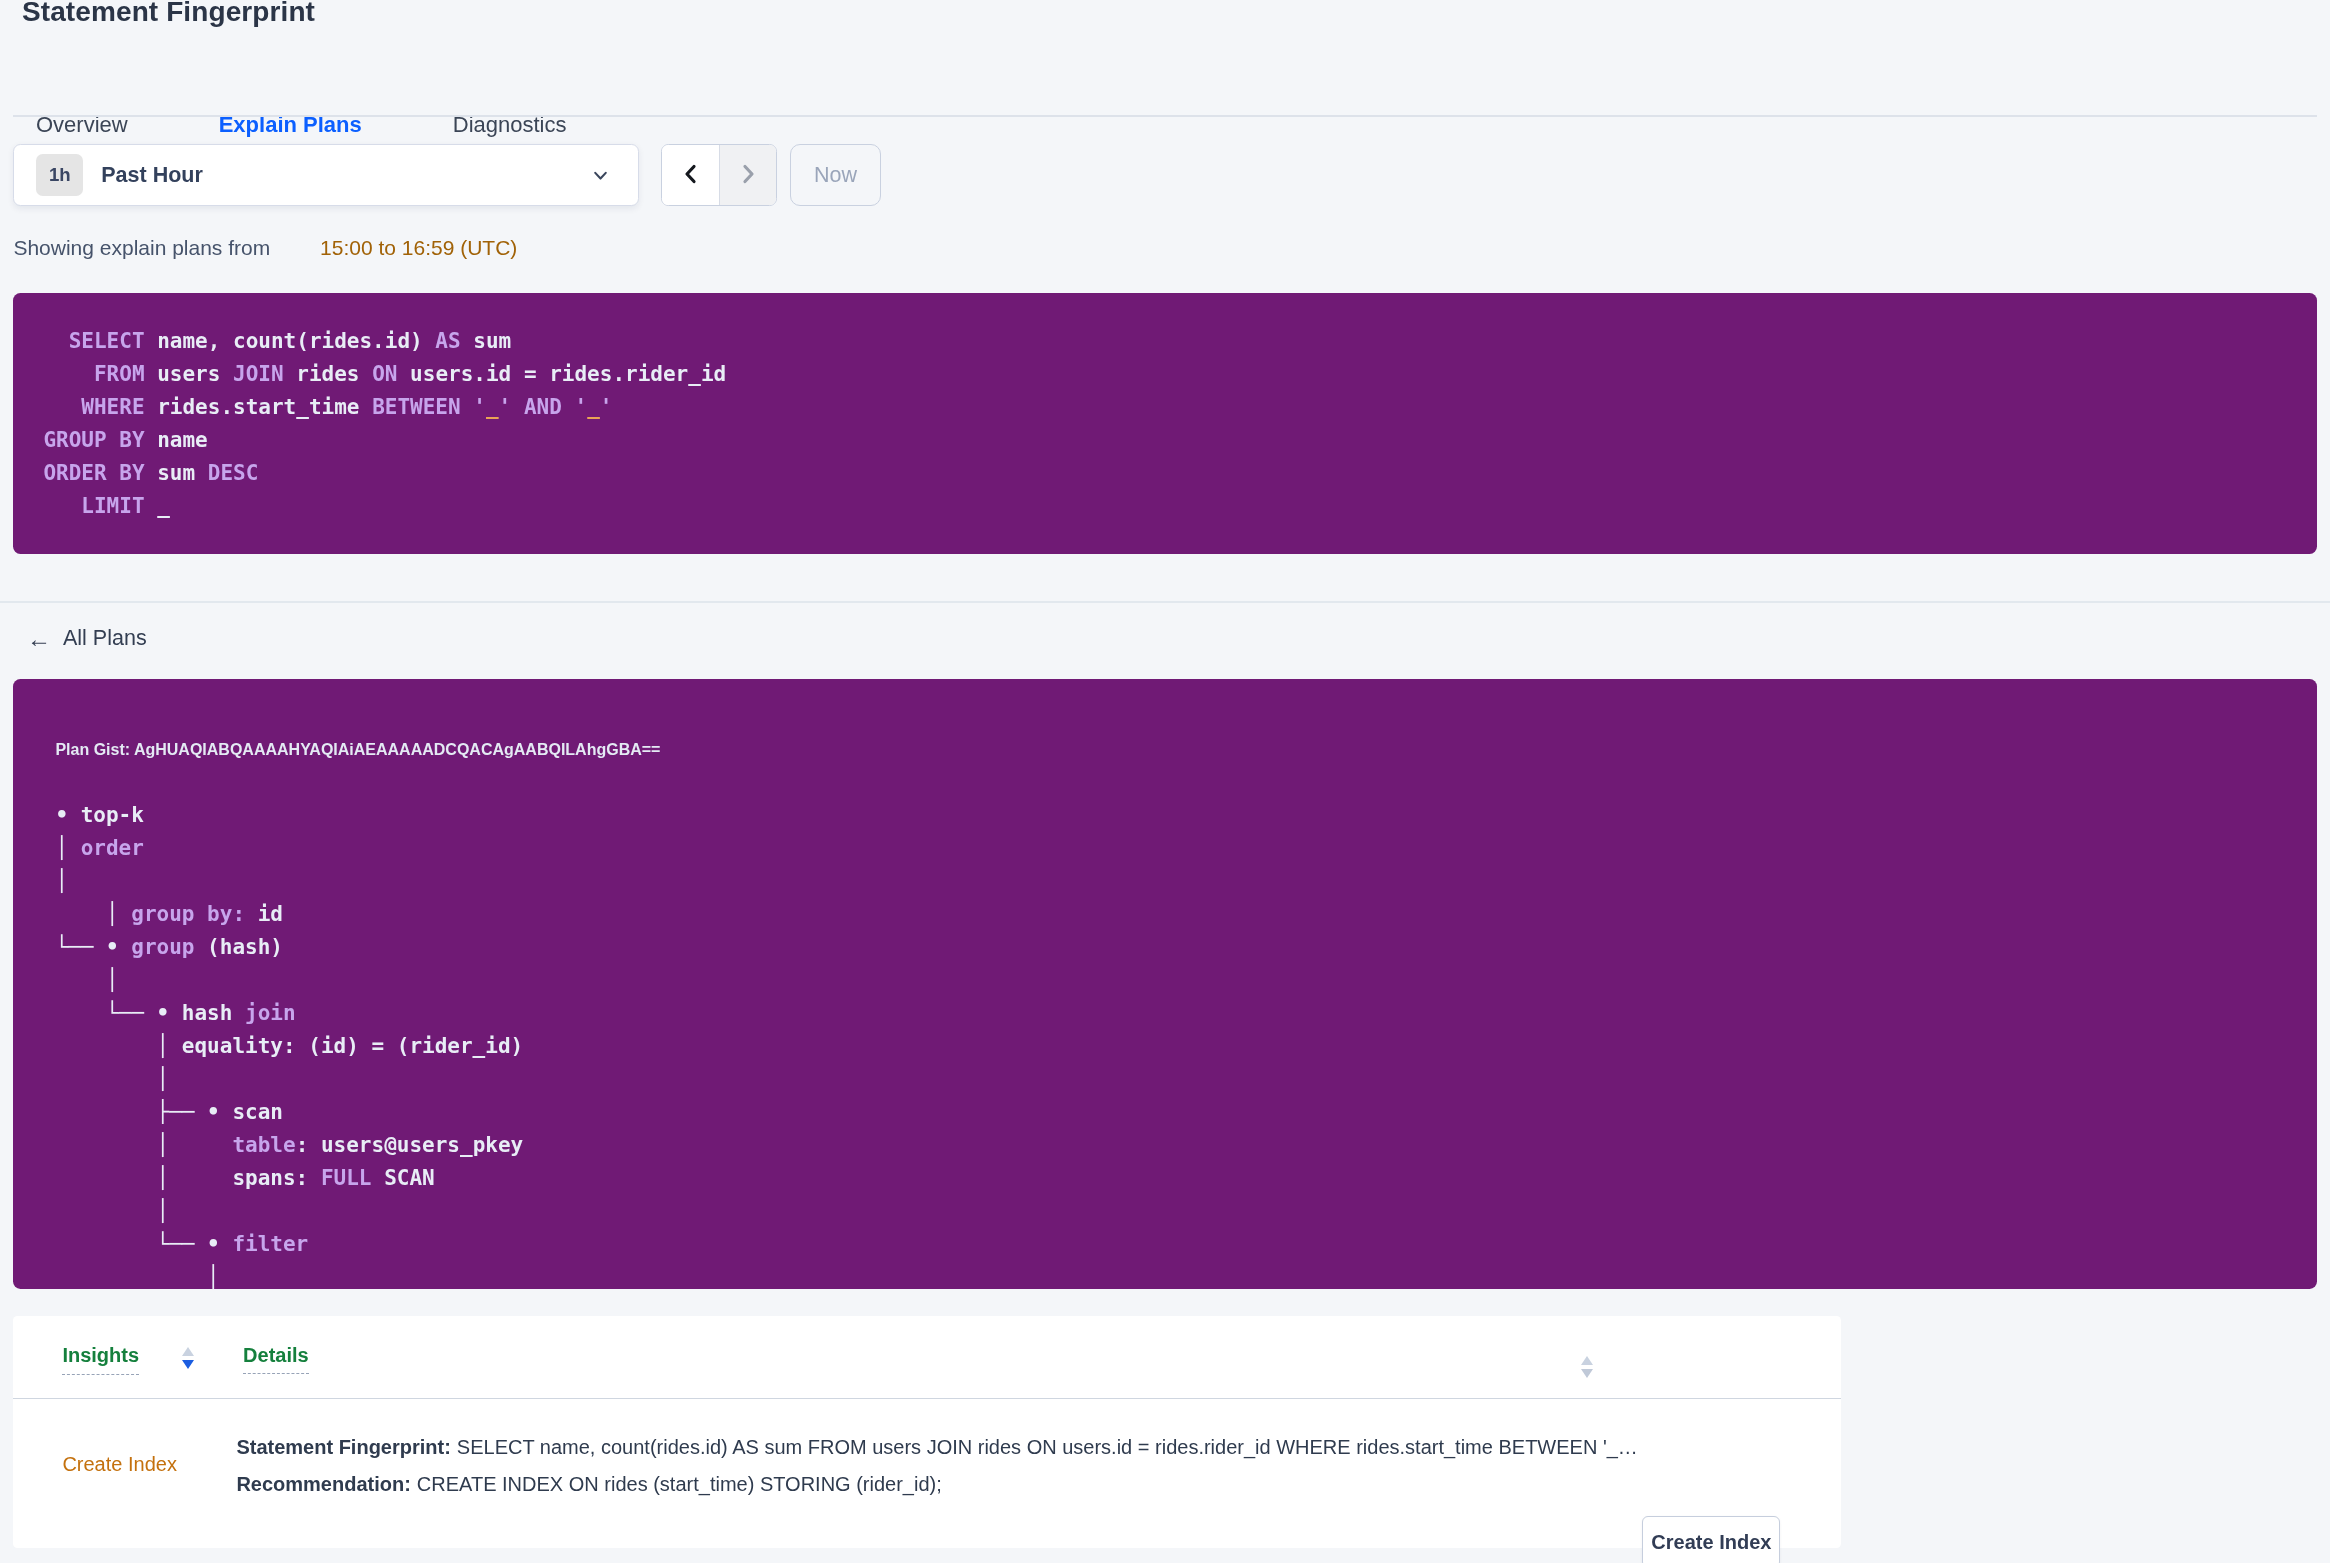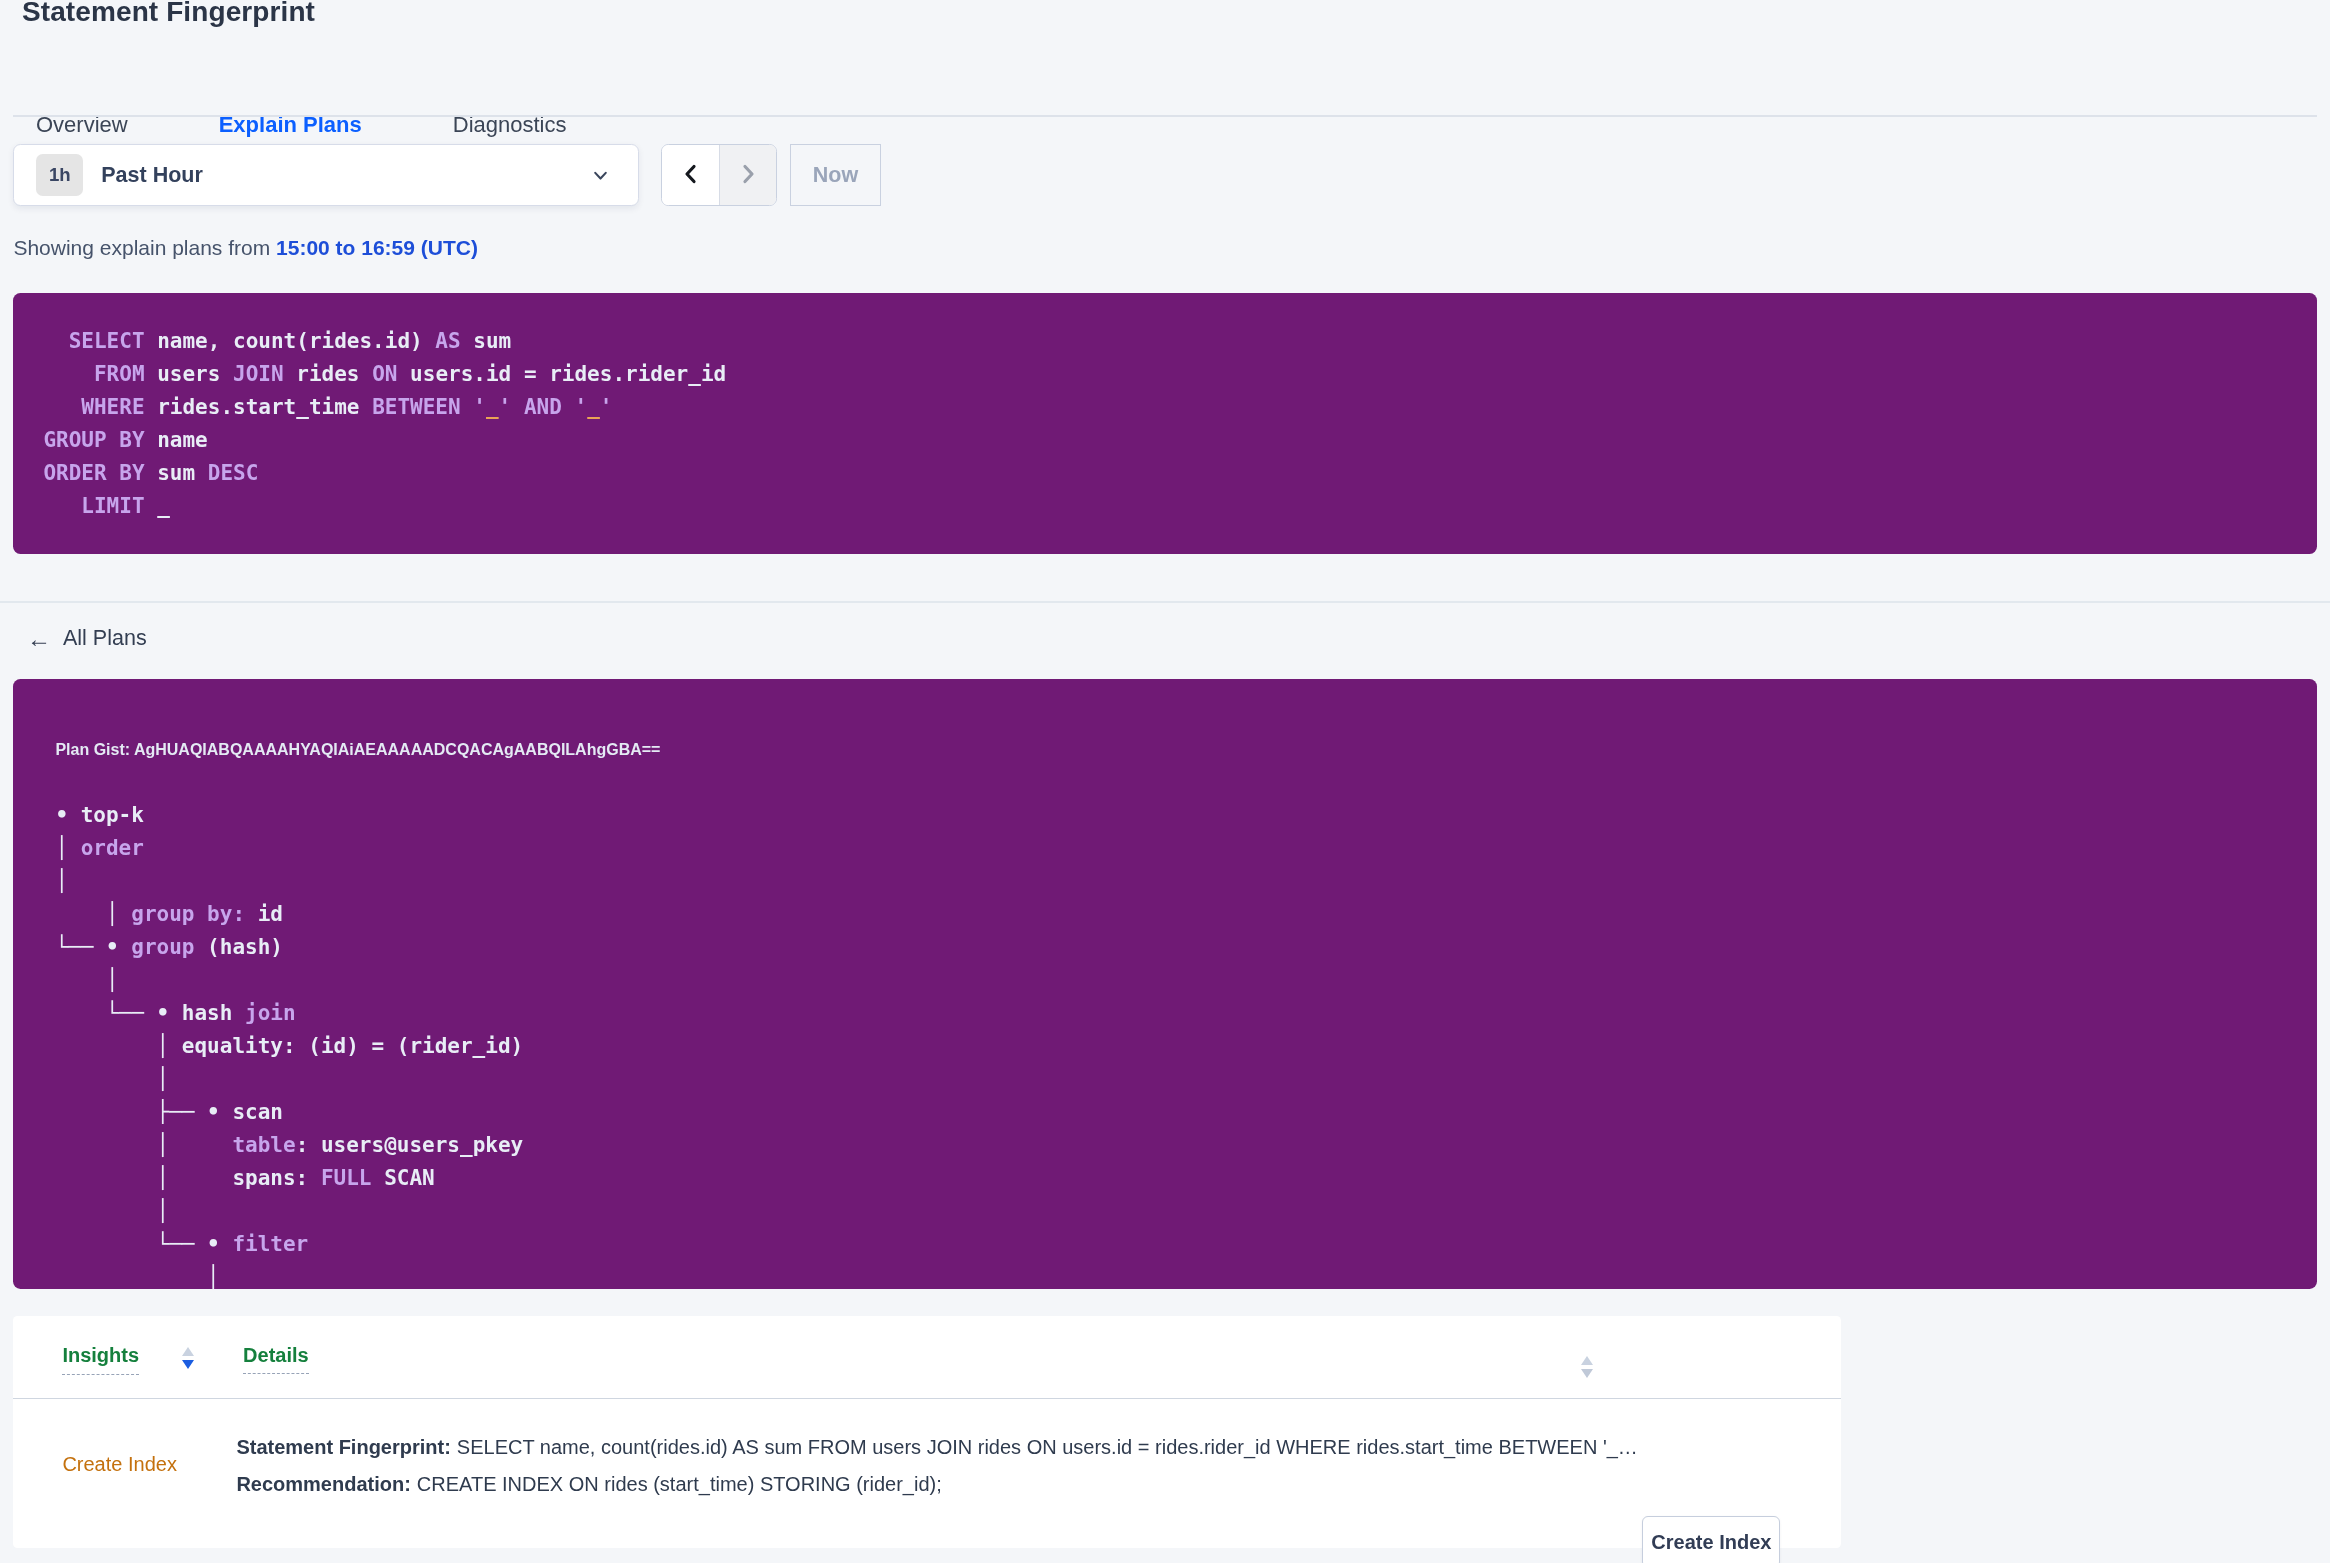--- a/index.html
+++ b/index.html
@@ -18,24 +18,24 @@
 
   
   .time-dropdown { position:absolute; left:13.4px; top:144px; width:626px; height:62px; background:#ffffff; border:1.5px solid #d7dce9; border-radius:7.4px; display:flex; align-items:center; padding:0 27px 0 22px; box-shadow:0 2.2px 6px rgba(20,30,70,.07); cursor:pointer; }
   .range-badge { background:#e5e5e5; color:#3a4663; font-size:18.6px; font-weight:700; border-radius:6.7px; padding:10.4px 12.6px; margin-right:18px; }
   .range-label { font-size:21.5px; font-weight:600; color:#33415c; }
   .dd-chevron { margin-left:auto; color:#3a465c; display:flex; }
 
   .arrow-group { position:absolute; left:661px; top:144px; height:62px; display:flex; border:1.5px solid #c9d1e0; border-radius:7.4px; overflow:hidden; background:#fff; }
   .arrow-btn { width:57px; height:100%; display:flex; align-items:center; justify-content:center; background:#fff; border:none; cursor:pointer; color:#15181e; }
   .arrow-btn.next { background:#f0f1f3; border-left:1.5px solid #d7dce6; color:#9aa0ab; cursor:default; }
-  .now-btn { position:absolute; left:790px; top:144px; width:91px; height:62px; border:1.5px solid #c9d1e0; border-radius:0; background:transparent; color:#9aa5ba; font-size:21.5px; font-weight:700; cursor:default; }
+  .now-btn { position:absolute; left:790px; top:144px; width:91px; height:62px; border:1.5px solid #c9d1e0; border-radius:10px; background:transparent; color:#9aa5ba; font-size:21.5px; font-weight:400; cursor:default; }
 
   .summary { position:absolute; left:13.4px; top:236px; font-size:21px; color:#46536b; }
-  .summary b { color:#1d4ed8; font-weight:700; }
+  .summary b { color:#a16207; font-weight:400;margin-left:44px; }
 
   
   .panel { position:absolute; left:13.4px; width:2304px; background:#701a75; border-radius:7.4px; overflow:hidden; }
   .sql-panel { top:293px; height:261px; padding:32px 30px; }
   .gist-panel { top:679px; height:610px; padding:29px 30px 0 42px; }
   .code { font-family:"DejaVu Sans Mono", monospace; font-size:21px; line-height:33px; font-weight:600; }
   .code-line { white-space:pre; }
   .tok-txt { color:#e8edf6; }
   .tok-kw  { color:#c7a5ec; }
   .tok-lit { color:#eba355; }

